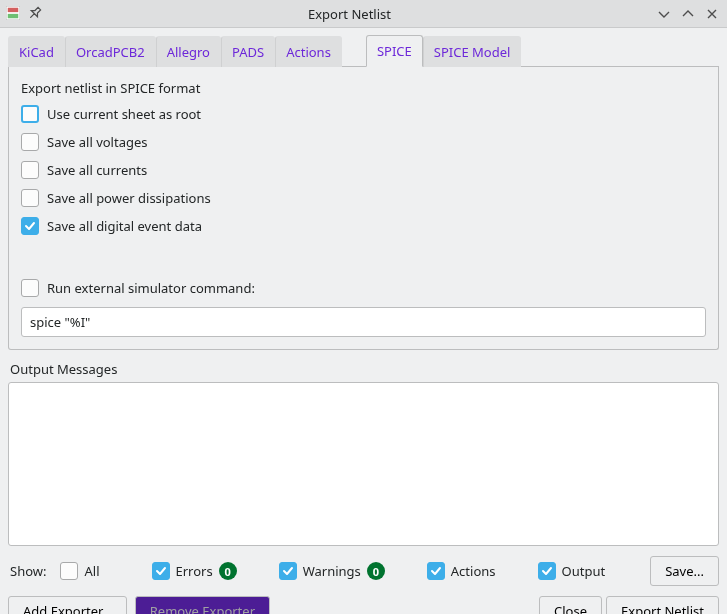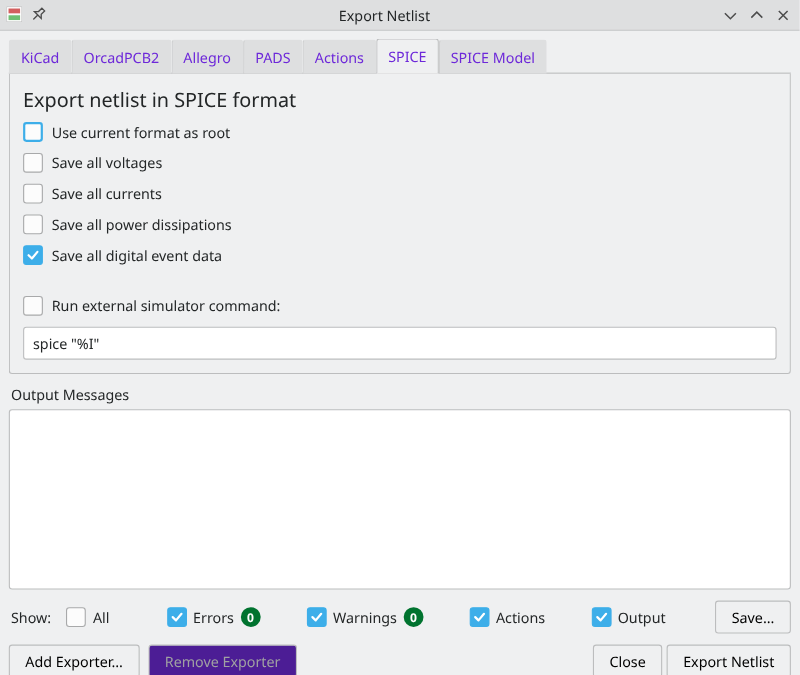--- a/index.html
+++ b/index.html
@@ -61,41 +61,42 @@
     cursor: pointer;
     background: #dedfe0;
     border-radius: 3px 3px 0 0;
     margin-right: 0;
   }
   .tab + .tab { border-left: 1px solid #cfd0d1; }
   .tab.active {
     background: #eff0f1;
     border-color: #bcbdbe;
     border-bottom: 1px solid #eff0f1;
+    margin-left: 24px;
   }
 
   .tabpanel {
     border: 1px solid #bcbdbe;
     border-top: none;
     border-radius: 0 0 3px 3px;
     padding: 10px 10px 12px 10px;
   }
 
   .section-label {
-    font-size: 18px;
+    font-size: 13px;
     margin: 2px 0 8px 2px;
   }
 
   .checkrow {
     display: flex;
     align-items: center;
     gap: 8px;
     margin: 0 0 10px 2px;
   }
-  .checkrow.spaced-top { margin-top: 28px; }
+  .checkrow.spaced-top { margin-top: 44px; }
 
   .chk {
     width: 18px; height: 18px;
     border: 1px solid #a8a9aa;
     border-radius: 3px;
     background: #fcfcfc;
     display: inline-flex;
     align-items: center; justify-content: center;
     flex: none;
     cursor: pointer;
@@ -233,21 +234,21 @@
     <div class="tab">Actions</div>
     <div class="tab active">SPICE</div>
     <div class="tab">SPICE Model</div>
   </div>
 
   <div class="tabpanel">
     <div class="section-label">Export netlist in SPICE format</div>
 
     <div class="checkrow">
       <span class="chk focused"></span>
-      <span>Use current format as root</span>
+      <span>Use current sheet as root</span>
     </div>
     <div class="checkrow">
       <span class="chk"></span>
       <span>Save all voltages</span>
     </div>
     <div class="checkrow">
       <span class="chk"></span>
       <span>Save all currents</span>
     </div>
     <div class="checkrow">

